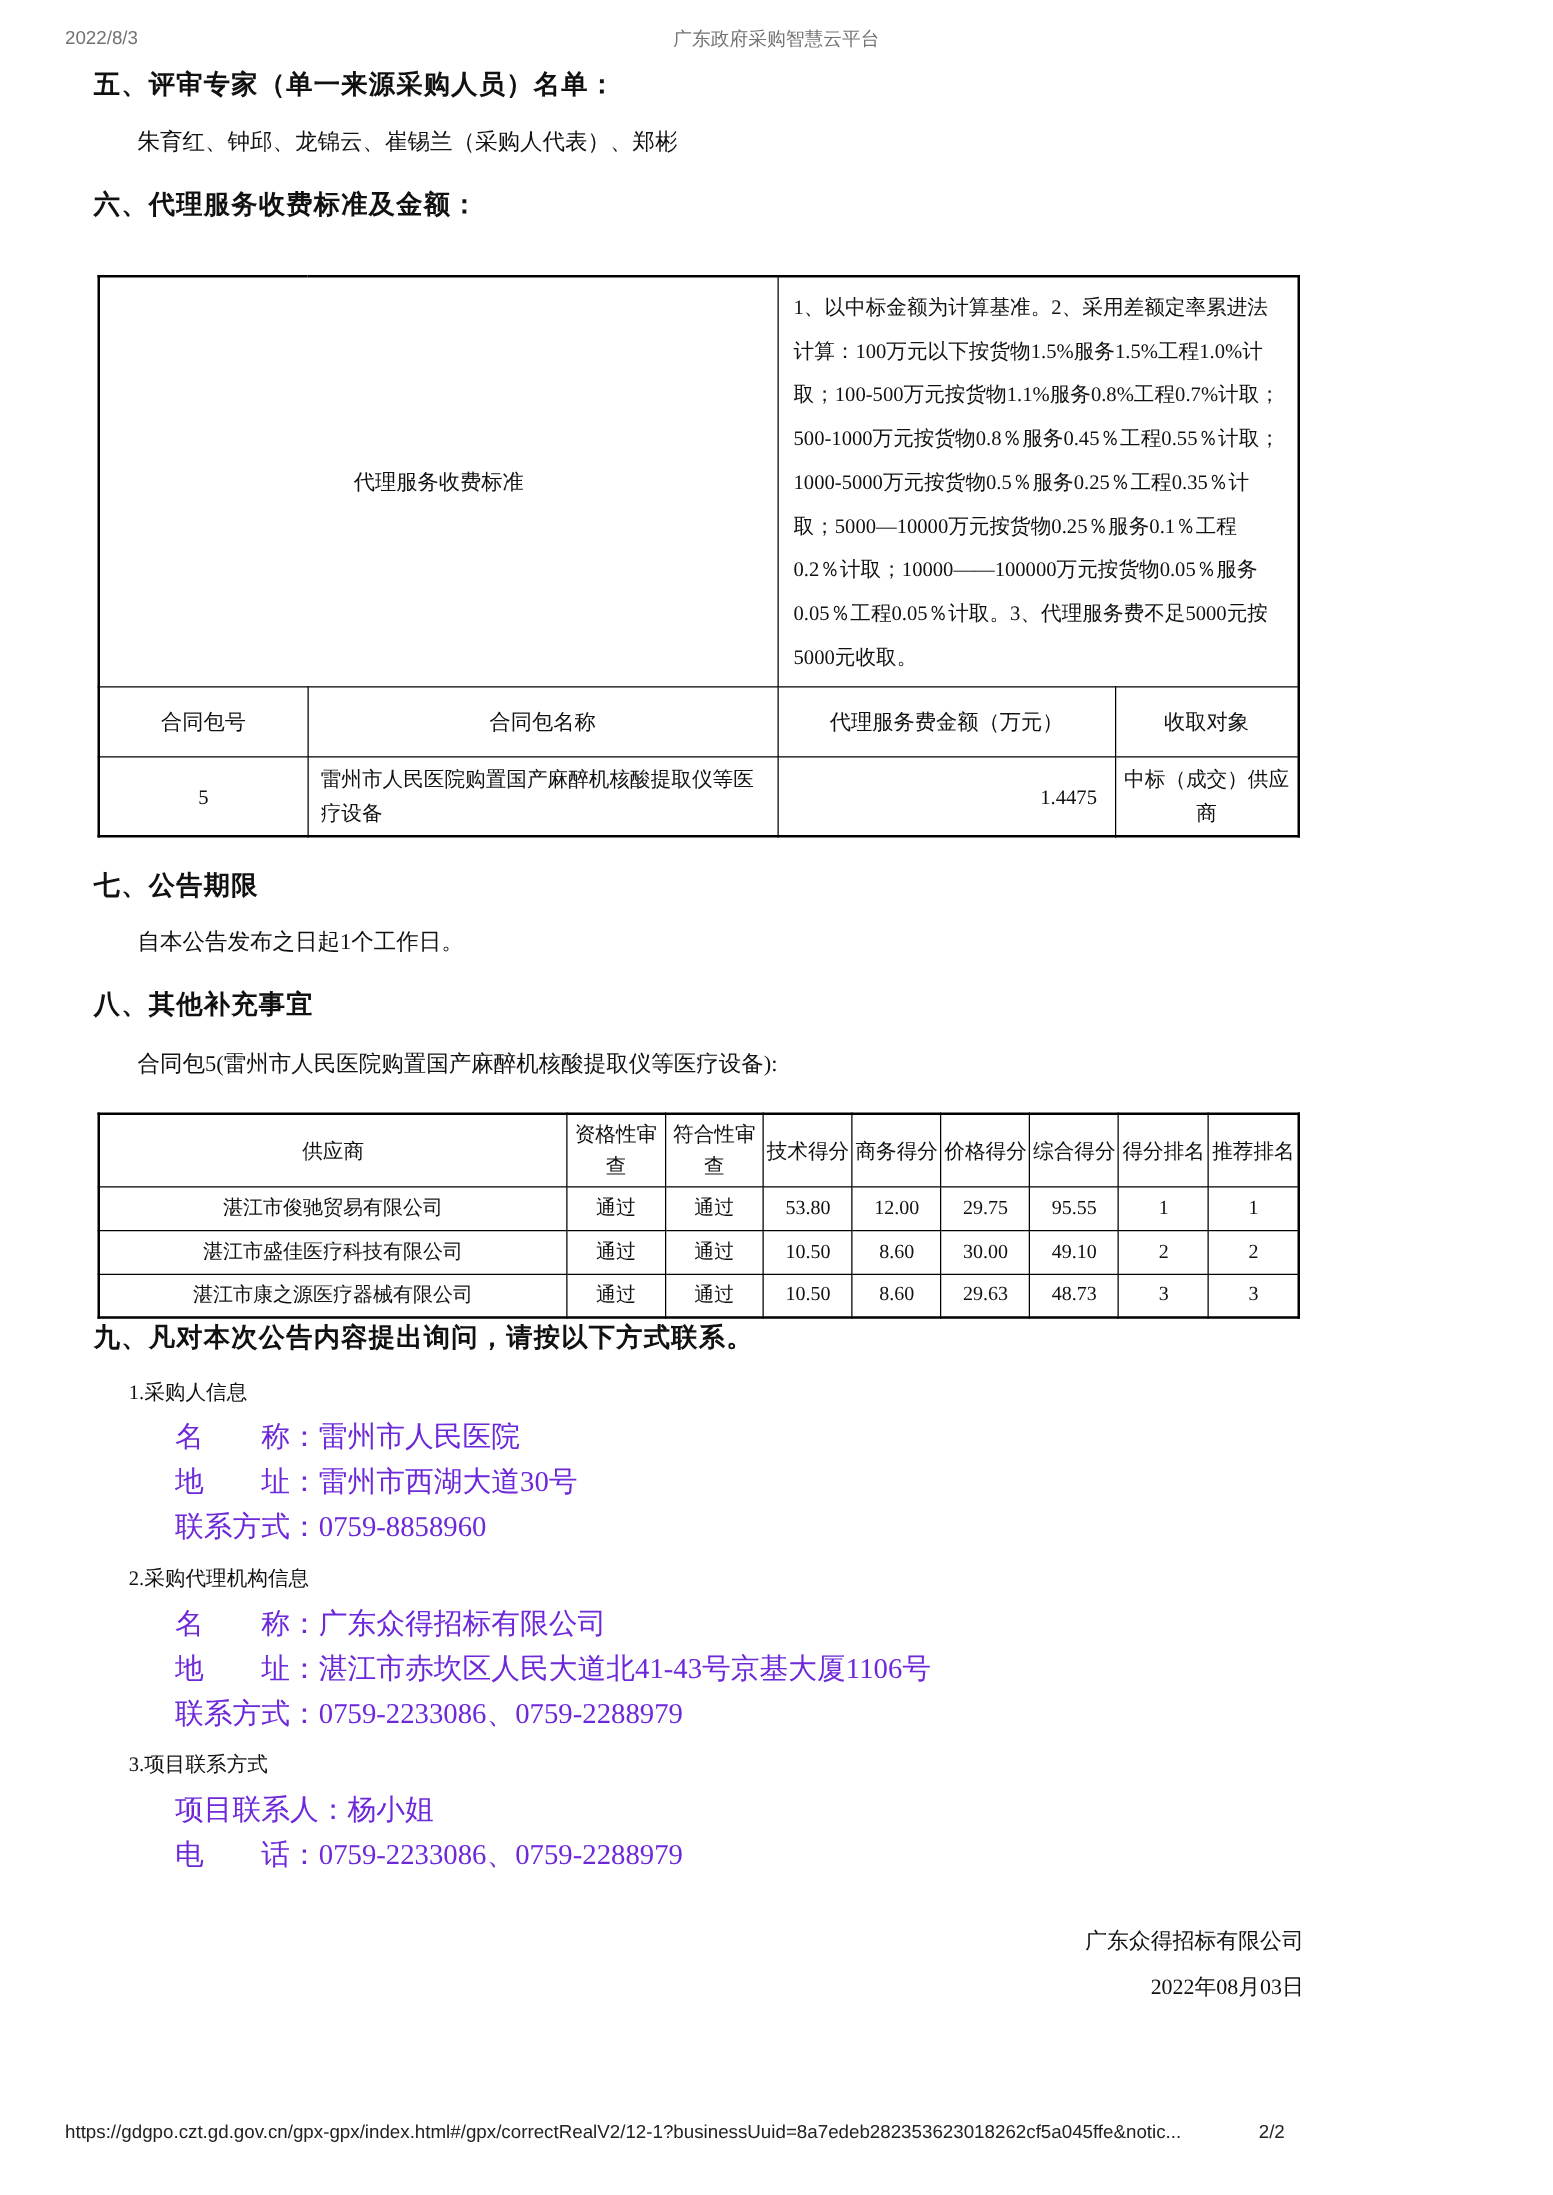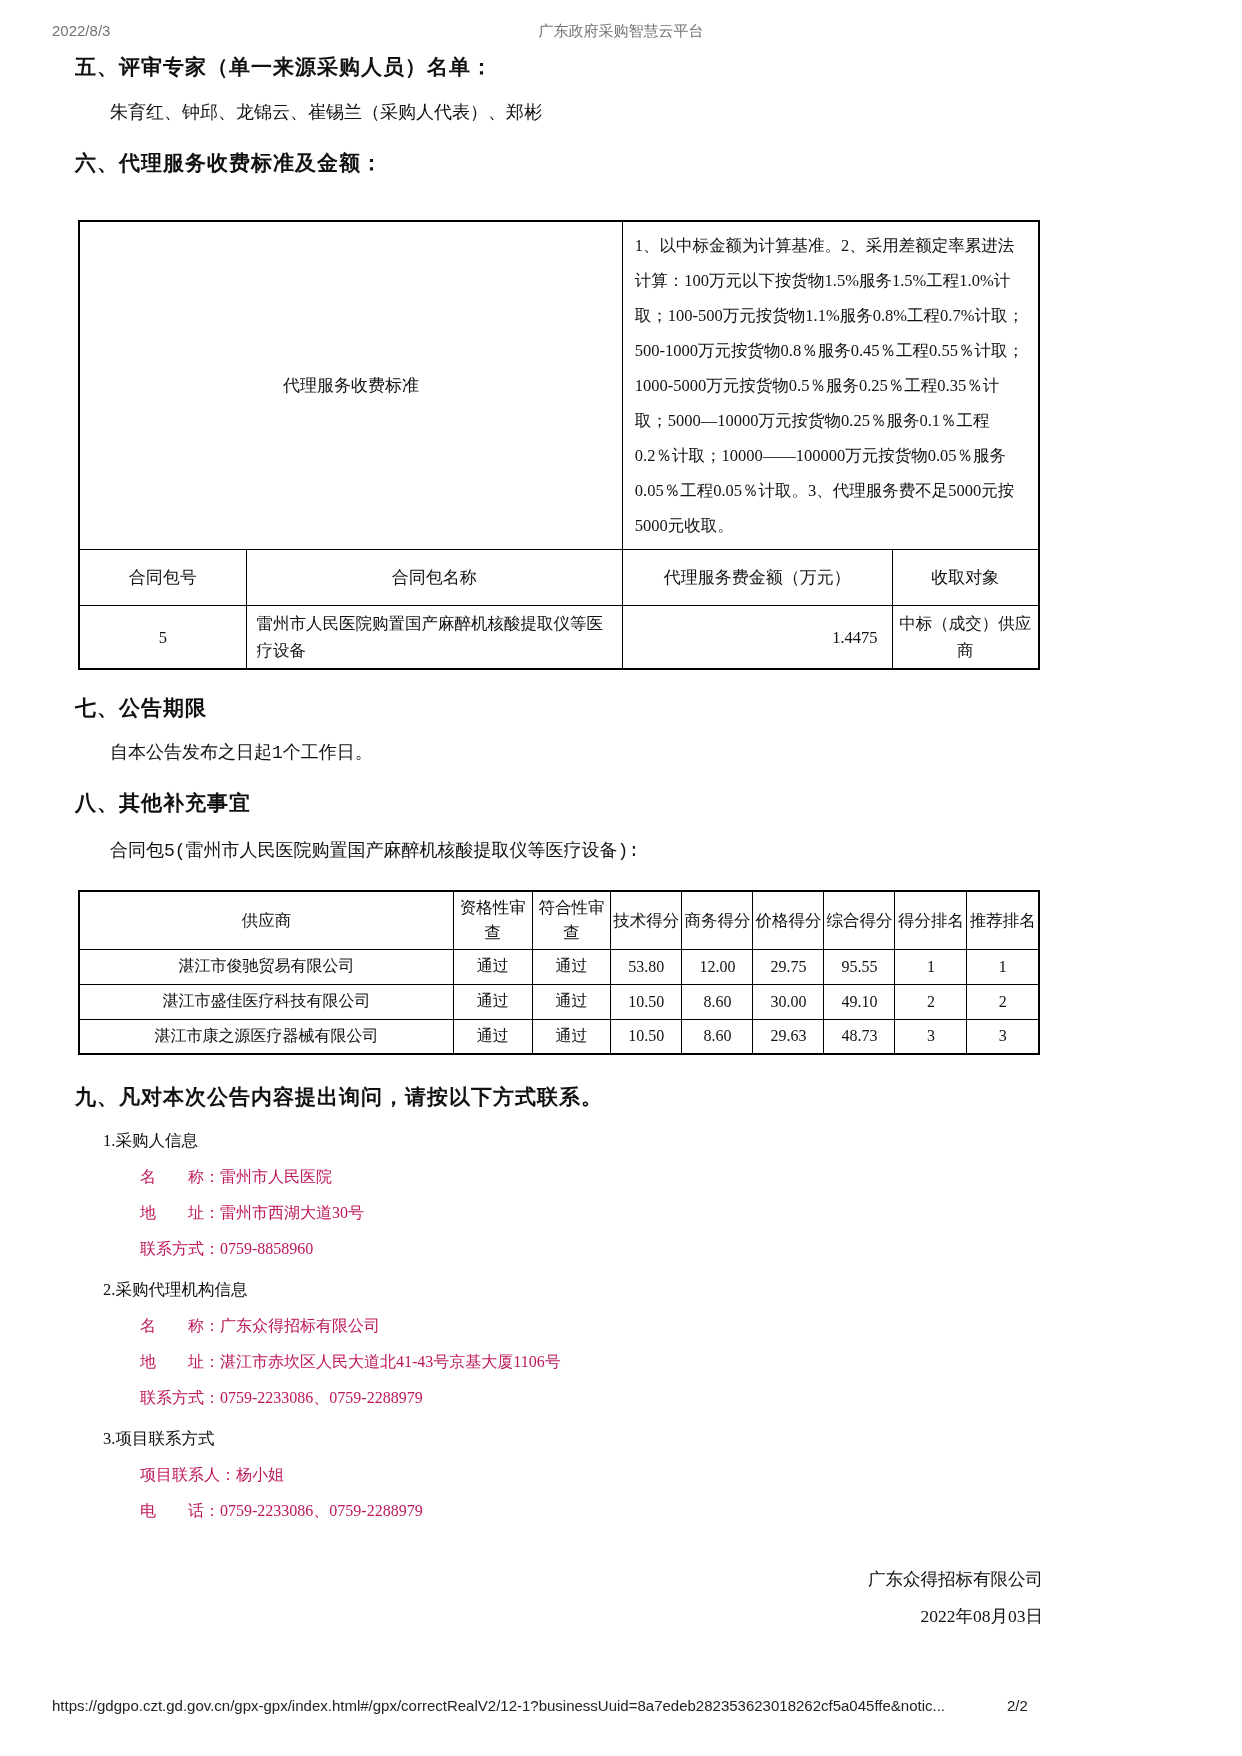--- a/index.html
+++ b/index.html
@@ -33,23 +33,23 @@
   .content { position:absolute; top:48px; left:75px; width:968px; }
 
   h2.sec {
     font-size:21px; font-weight:bold; letter-spacing:1px;
     line-height:30px; color:#111;
   }
   .h5 { margin-top:4px; }
   .h6 { margin-top:22px; }
   .h7 { margin-top:23px; }
   .h8 { margin-top:22px; }
-  .h9 { margin-top:27px; }
-
-  .indent { margin-left:35px;font-family:Liberation Mono, monospace; }
+  .h9 { }
+
+  .indent { margin-left:35px; }
   .body-text { font-size:18px; line-height:26px; color:#111; }
   .names { margin-top:18px; }
   .p7 { margin-top:17px; }
   .p8 { margin-top:20px; }
 
   table { border-collapse:collapse; width:962px; table-layout:fixed;
           margin-left:3px; color:#111; }
   table, td, th { border:1px solid #000; }
   table { border-width:2px; }
   td { padding:4px 6px; text-align:center; vertical-align:middle;
@@ -66,22 +66,22 @@
   .fee-table .pkg-name { text-align:left; padding-left:10px; }
   .fee-table .pkg-amount { text-align:right; padding-right:14px; }
 
   .score-table { margin-top:26px; }
   .score-table .hdr td { height:58px; line-height:25px; padding:3px 2px;
                          font-size:16.5px; }
   .score-table .row td { height:35px; font-size:16px; }
 
   .contact-group-title { font-size:16.5px; margin-top:17px; margin-left:28px;
                          line-height:24px; color:#111; }
-  .contact-line { font-size:16px; margin-top:12px; margin-left:65px;
-                  line-height:24px; color:#be185d; }
+  .contact-line { font-size:23px; margin-top:12px; margin-left:65px;
+                  line-height:24px; color:#6d28d9; }
 
   .signature { text-align:right; margin-top:44px; font-size:17.5px;
                line-height:24px; color:#111; }
   .signature .sig-date { margin-top:13px; }
 </style>
 </head>
 <body>
 
 <div class="page">
 

